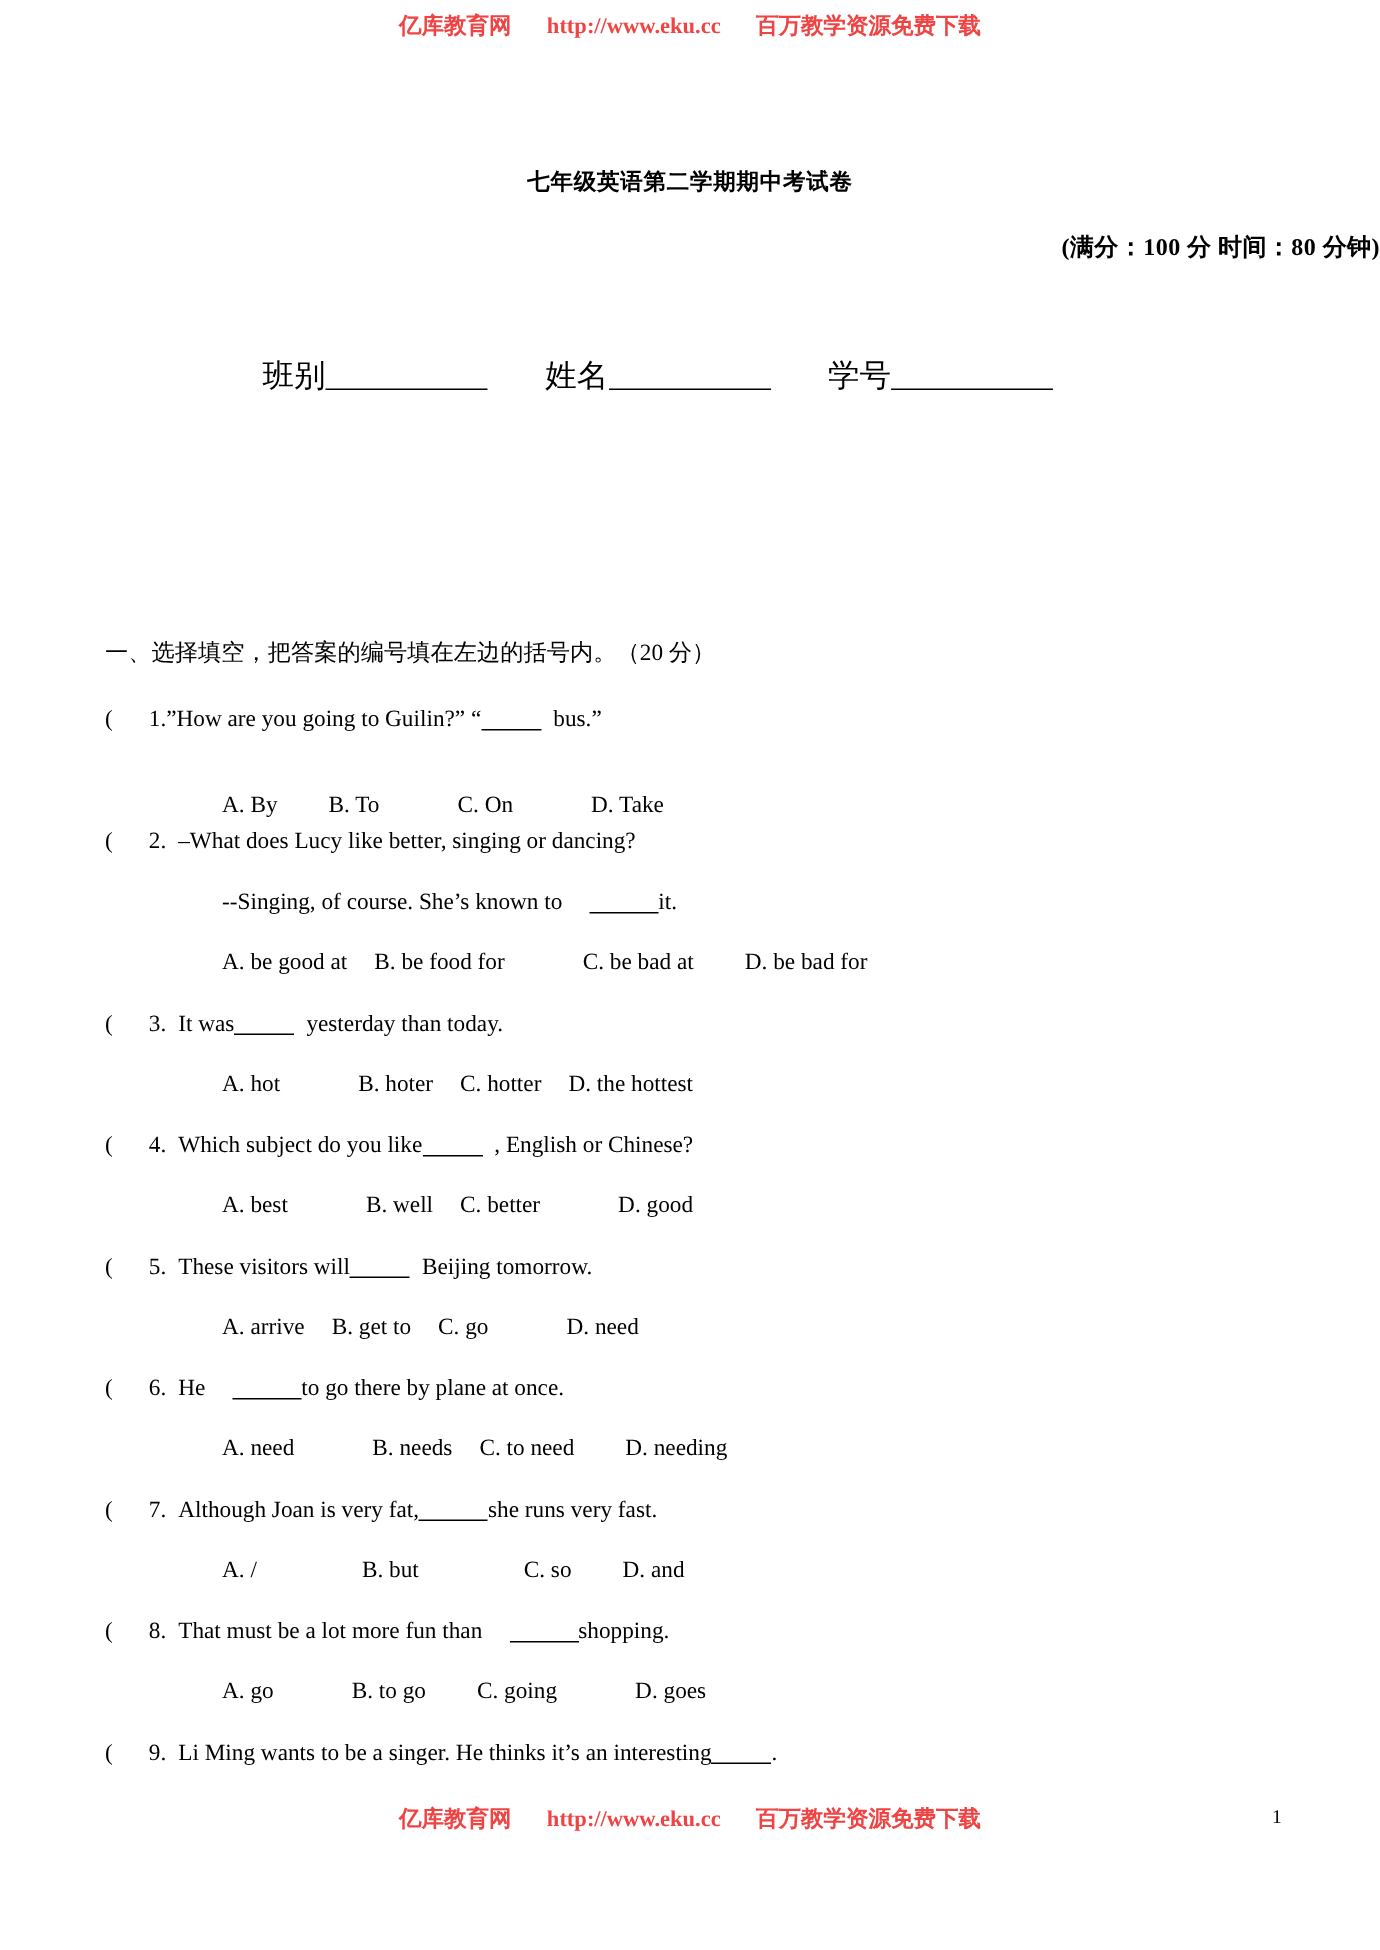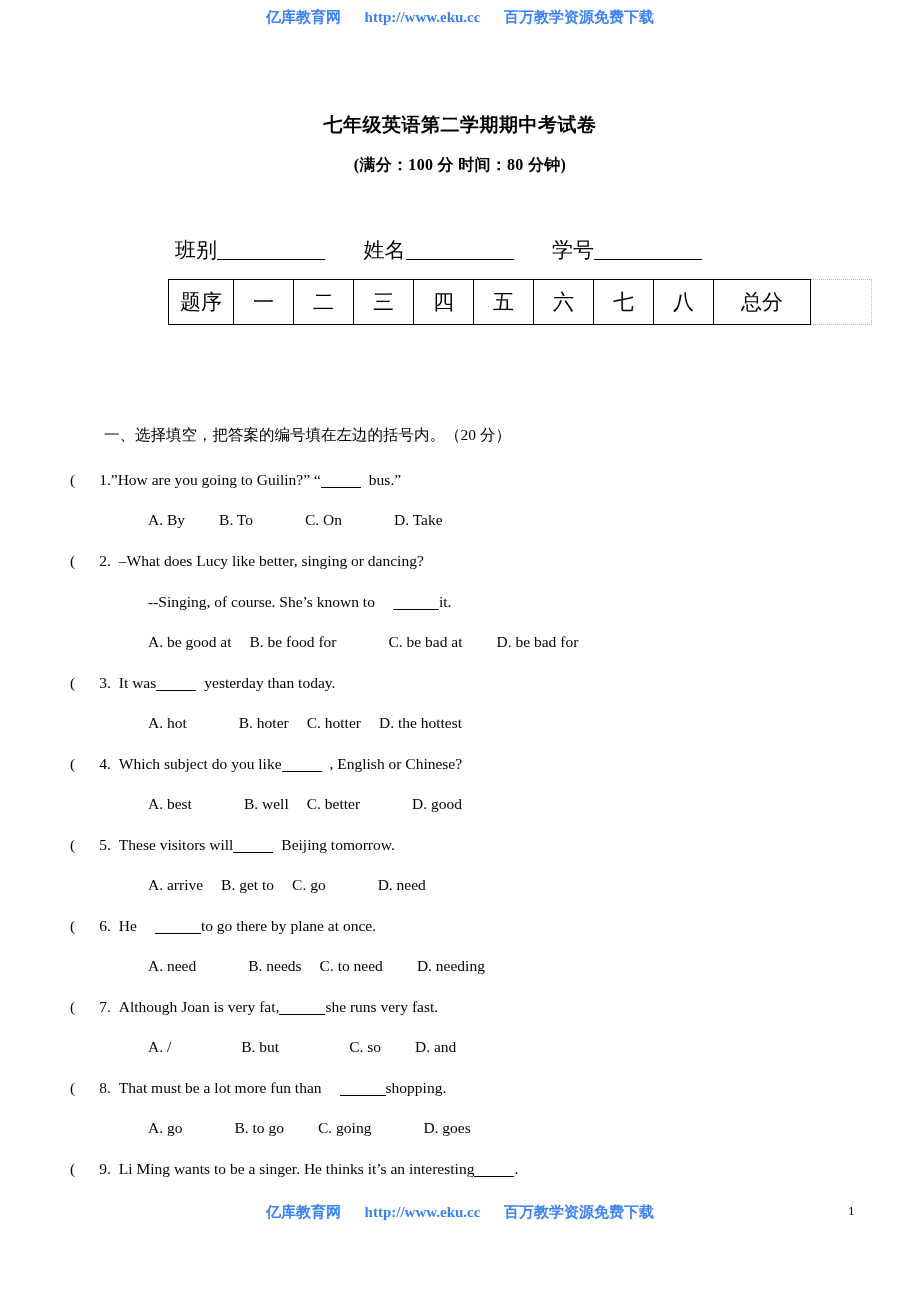--- a/index.html
+++ b/index.html
@@ -15,21 +15,21 @@
     color: #000000;
     overflow: hidden;
   }
 
   
   .watermark {
     position: absolute;
     left: 0;
     width: 920px;
     text-align: center;
-    color: #3b82f6;
+    color: #ef4444;
     font-family: "Liberation Serif", "DejaVu Serif", serif;
     font-size: 15px;
     font-weight: bold;
     white-space: nowrap;
   }
   .watermark .seg { display: inline-block; }
   .watermark .gap-sm { display: inline-block; width: 16px; }
 
   #site-header { top: 8px; }
   #site-footer { top: 1203px; }
@@ -43,30 +43,30 @@
     font-family: "Liberation Serif", "DejaVu Serif", serif;
   }
 
   
   .doc-title {
     position: absolute;
     left: 0;
     top: 112px;
     width: 920px;
     text-align: center;
-    font-size: 19px;
+    font-size: 15px;
     font-weight: bold;
     letter-spacing: 0.5px;
   }
   .doc-subtitle {
     position: absolute;
     left: 0;
     top: 155px;
     width: 920px;
-    text-align: center;
+    text-align: right;
     font-size: 16px;
     font-weight: bold;
     letter-spacing: 0.3px;
   }
 
   
   .info-line {
     position: absolute;
     left: 175px;
     top: 236px;
@@ -106,21 +106,20 @@
     width: 60px;
     border: 1.4px dotted #b9b9b9;
   }
 
   
   .section-heading {
     position: absolute;
     left: 70px;
     font-size: 15.5px;
     white-space: nowrap;
-    margin-left: 34px;
   }
   .q-line {
     position: absolute;
     left: 70px;
     font-size: 15.5px;
     white-space: nowrap;
   }
   .q-opts {
     position: absolute;
     left: 148px;
@@ -176,42 +175,29 @@
     <span class="info-label">姓名</span><span class="info-rule"></span>
   </span>
   <span class="info-gap"></span>
   <span class="info-field">
     <span class="info-label">学号</span><span class="info-rule"></span>
   </span>
 </div>
 
 <table id="score-table">
   <tbody>
-      <tr>
-    <td class="head-cell">题序</td>
-    <td class="num-cell">一</td>
-    <td class="num-cell">二</td>
-    <td class="num-cell">三</td>
-    <td class="num-cell">四</td>
-    <td class="num-cell">五</td>
-    <td class="num-cell">六</td>
-    <td class="num-cell">七</td>
-    <td class="num-cell">八</td>
-    <td class="total-cell">总分</td>
-    <td class="trailing-cell"></td>
-  </tr>
 </tbody>
   </table>
 
 <div class="section-heading" style="top:425px;">一、选择填空，把答案的编号填在左边的括号内。（20 分）</div>
 
 <div class="q-line" style="top:471px;">
   <span class="paren">(</span><span class="paren-gap"></span><span>1.</span><span>”How are you going to Guilin?” “</span><span class="blank"></span><span class="sp4"></span><span>bus.”</span>
 </div>
-<div class="q-opts" style="top:511px;text-align:right;">
+<div class="q-opts" style="top:528px;text-align:right;">
   <span class="opt">A. By</span><span class="sp16"></span><span class="opt">B. To</span><span class="sp24"></span><span class="opt">C. On</span><span class="sp24"></span><span class="opt">D. Take</span>
 </div>
 
 <div class="q-line" style="top:552px;">
   <span class="paren">(</span><span class="paren-gap"></span><span>2.</span><span class="sp4"></span><span>–What does Lucy like better, singing or dancing?</span>
 </div>
 <div class="q-cont" style="top:593px;">
   <span>--Singing, of course. She’s known to</span><span class="sp8"></span><span class="blank-wide"></span><span>it.</span>
 </div>
 <div class="q-opts" style="top:633px;">

